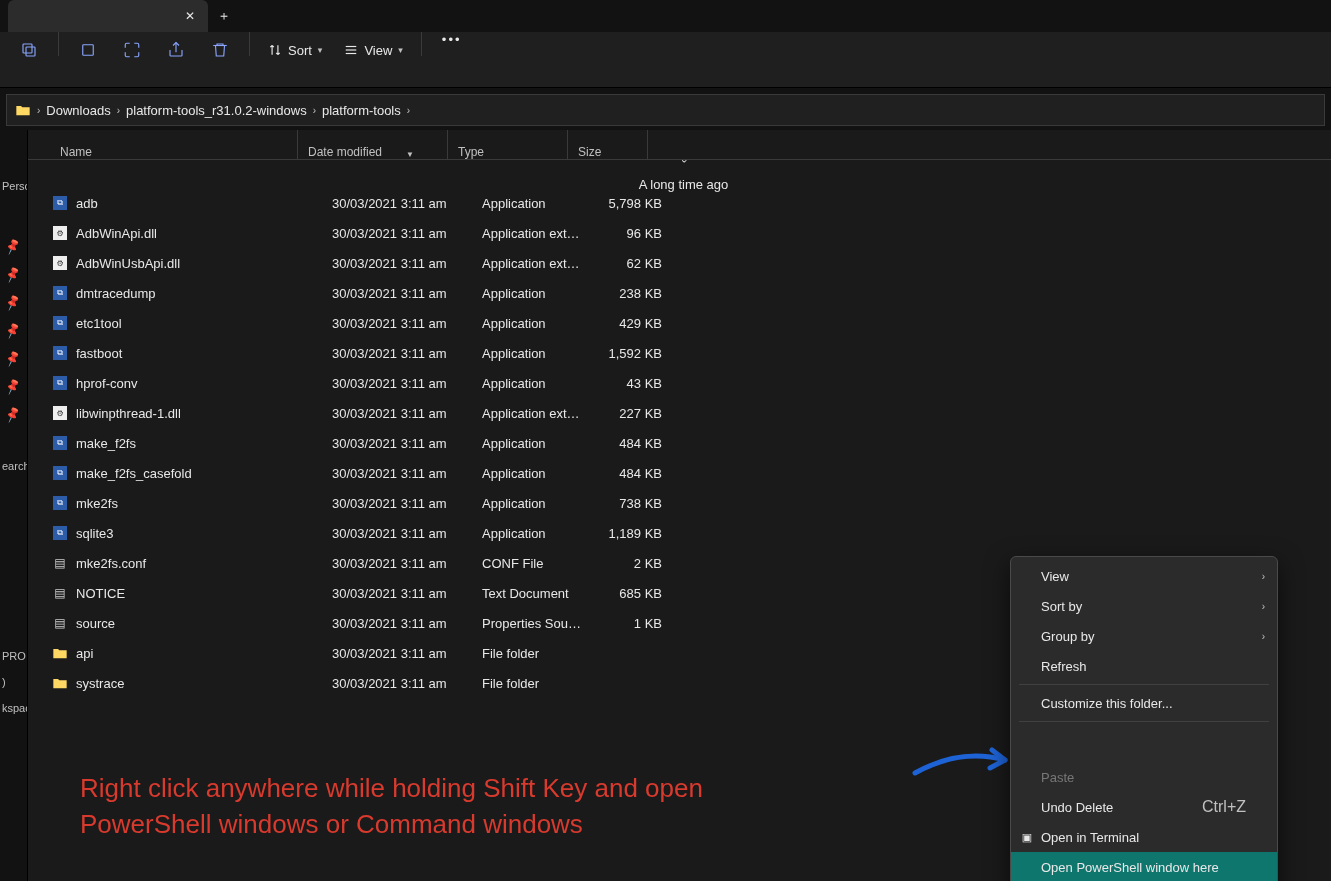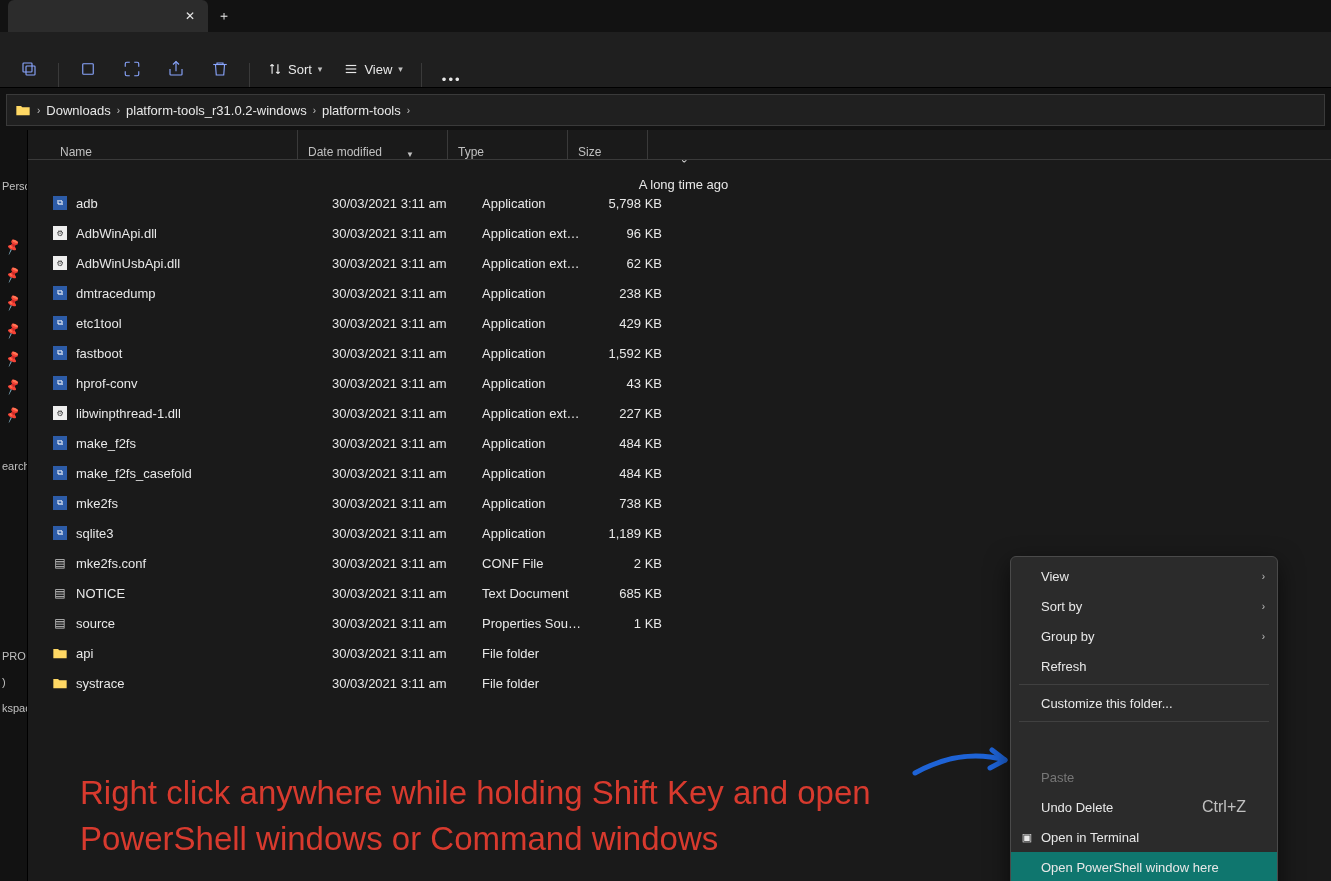--- a/index.html
+++ b/index.html
@@ -55,21 +55,21 @@
     display:flex; align-items:center; justify-content:center;
     color: var(--text);
     cursor:pointer;
   }
 
   
   .toolbar {
     height: 56px;
     background: var(--bg-toolbar);
     display:flex;
-    align-items:flex-end;
+    align-items:flex-start;
     padding: 0 8px;
     gap: 2px;
     border-bottom: 1px solid #000;
   }
   .toolbtn {
     width: 42px; height: 36px;
     display:flex; align-items:center; justify-content:center;
     color: #8aa6ff;
     border-radius:4px;
   }
@@ -169,21 +169,21 @@
   .ic-dll { background:#eee; color:#333; width:14px; height:14px; font-size:8px; display:flex;align-items:center;justify-content:center;}
   .ic-txt { color:#ccc; }
   .ic-folder { color: var(--folder); }
 
   
   .annotation {
     position:absolute;
     left: 80px;
     top: 770px;
     color: var(--accent-red);
-    font-size: 33px;
+    font-size: 26px;
     font-weight: 500;
     line-height: 1.4;
     max-width: 820px;
   }
 
   
   .arrow {
     position:absolute;
     left: 910px;
     top: 738px;

